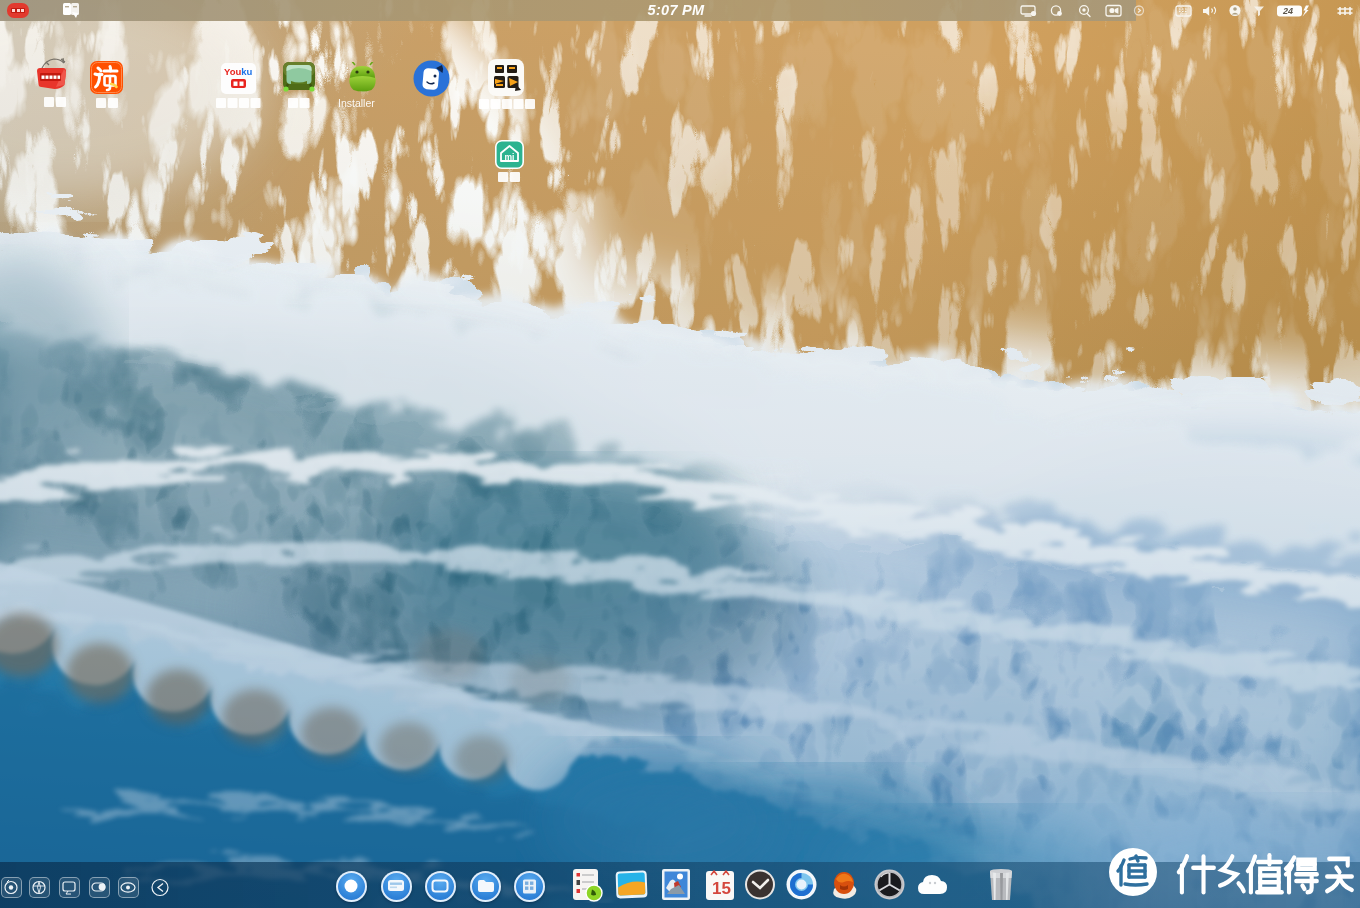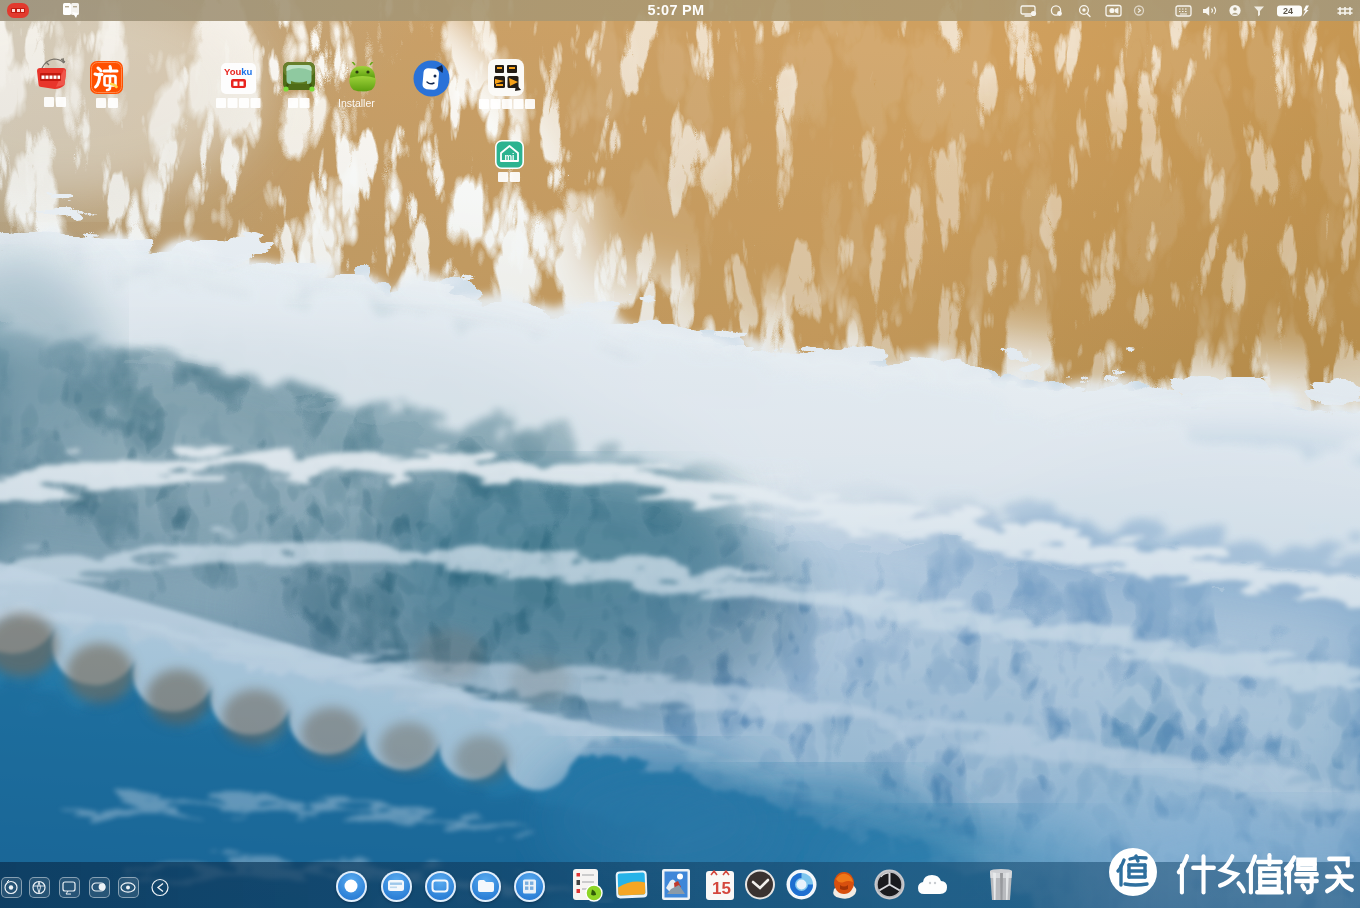--- a/index.html
+++ b/index.html
@@ -1,19 +1,19 @@
 <!DOCTYPE html>
 <html><head>
 <meta charset="utf-8">
 <style>
 html,body{margin:0;padding:0;width:1360px;height:908px;overflow:hidden;font-family:"Liberation Sans",sans-serif;}
 #stage{position:relative;width:1360px;height:908px;background:#c79e66;}
 #wall{position:absolute;left:0;top:0;}
 .abs{position:absolute;}
-#topbar{position:absolute;left:0;top:0;width:1360px;height:21px;background:linear-gradient(90deg,rgba(158,148,126,0.93),rgba(170,152,114,0.93) 40%,rgba(175,154,112,0.93) 70%,rgba(166,152,122,0.93));}
+#topbar{position:absolute;left:0;top:0;width:1136px;height:21px;background:linear-gradient(90deg,rgba(158,148,126,0.93),rgba(170,152,114,0.93) 40%,rgba(175,154,112,0.93) 70%,rgba(166,152,122,0.93));font-style:italic;}
 #clock{position:absolute;left:0;top:0;width:1352px;text-align:center;font-size:14.5px;line-height:21px;font-weight:bold;color:#fdfdfc;letter-spacing:0.3px;}
 #dock{position:absolute;left:0;top:862px;width:1360px;height:46px;background:linear-gradient(90deg,rgba(10,48,80,0.72),rgba(21,70,106,0.64) 50%,rgba(36,88,126,0.55));}
 .mbtn{position:absolute;top:877px;width:21px;height:21px;border-radius:5px;background:rgba(255,255,255,0.10);border:1px solid rgba(255,255,255,0.45);box-sizing:border-box;}
 .bluedot{position:absolute;top:871px;width:31px;height:31px;border-radius:50%;background:radial-gradient(circle at 50% 30%,#5aacf0,#2e82d8 70%,#2a77cc);border:2px solid rgba(255,255,255,0.85);box-sizing:border-box;box-shadow:0 1px 3px rgba(0,20,40,0.4);}
 </style>
 </head>
 <body>
 <div id="stage">
 <svg id="wall" width="1360" height="908" viewBox="0 0 1360 908">
 <defs>

